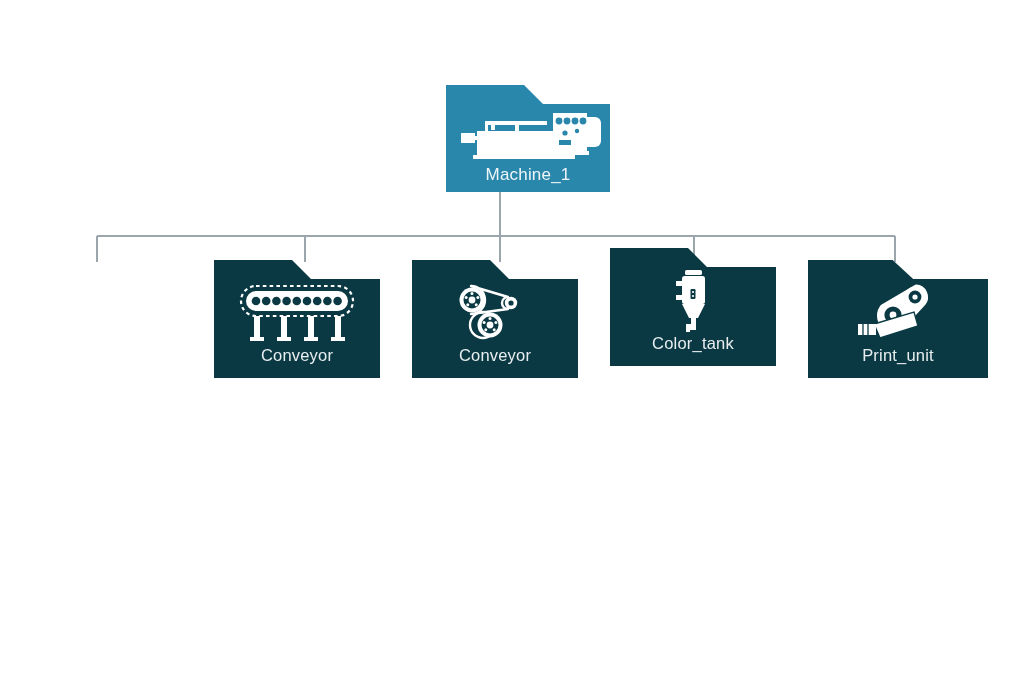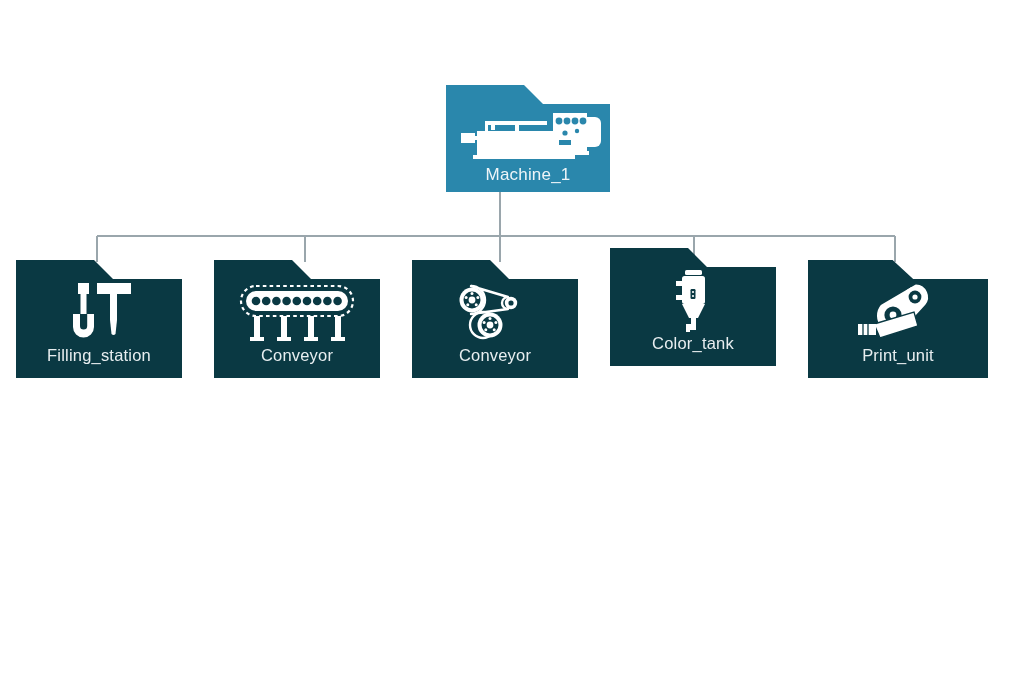--- a/index.html
+++ b/index.html
@@ -103,43 +103,20 @@
           <path d="M96,44 L134,44 L134,48 L96,48 Z"></path>
 
           <path d="M18,48 L120,48 L120,52 L18,52 Z"></path>
         </g>
       </svg>
     </div>
 
     <div class="node-label" style="top:80px;">Machine_1</div>
   </div>
 
-  <div class="node child" style="left:16px;top:260px;width:166px;height:118px;">
-    <svg class="node-shape" viewBox="0 0 166 118" preserveAspectRatio="none">
-      <path d="M0,0 L78,0 L97,19 L166,19 L166,118 L0,118 Z" fill="#0a3943"></path>
-    </svg>
-
-    <div class="node-icon" style="top:22px;height:62px;">
-      <svg width="80" height="62" viewBox="0 0 80 62" aria-hidden="true">
-        <g fill="#ffffff">
-
-          <rect x="19" y="1" width="11" height="11"></rect>
-          <rect x="21.5" y="12" width="6" height="20"></rect>
-          <path d="M14,32 L21,32 L21,44 a3.6,3.6 0 0 0 7.2,0 L28.2,32 L35,32 L35,45
-                   a10.5,10.5 0 0 1 -21,0 Z"></path>
-
-          <rect x="38" y="1" width="34" height="11"></rect>
-          <rect x="51" y="12" width="7" height="26"></rect>
-          <path d="M51,38 L58,38 L56.5,52 a3,3 0 0 1 -4,0 Z"></path>
-        </g>
-      </svg>
-    </div>
-
-    <div class="node-label" style="top:86px;">Filling_station</div>
-  </div>
 
   <div class="node child" style="left:214px;top:260px;width:166px;height:118px;">
     <svg class="node-shape" viewBox="0 0 166 118" preserveAspectRatio="none">
       <path d="M0,0 L78,0 L97,19 L166,19 L166,118 L0,118 Z" fill="#0a3943"></path>
     </svg>
 
     <div class="node-icon" style="top:24px;height:58px;">
       <svg width="116" height="58" viewBox="0 0 116 58" aria-hidden="true">
 
         <rect x="2" y="2" width="112" height="30" rx="15" ry="15" fill="none" stroke="#ffffff" stroke-width="2.2" stroke-dasharray="3.6 3.2"></rect>

